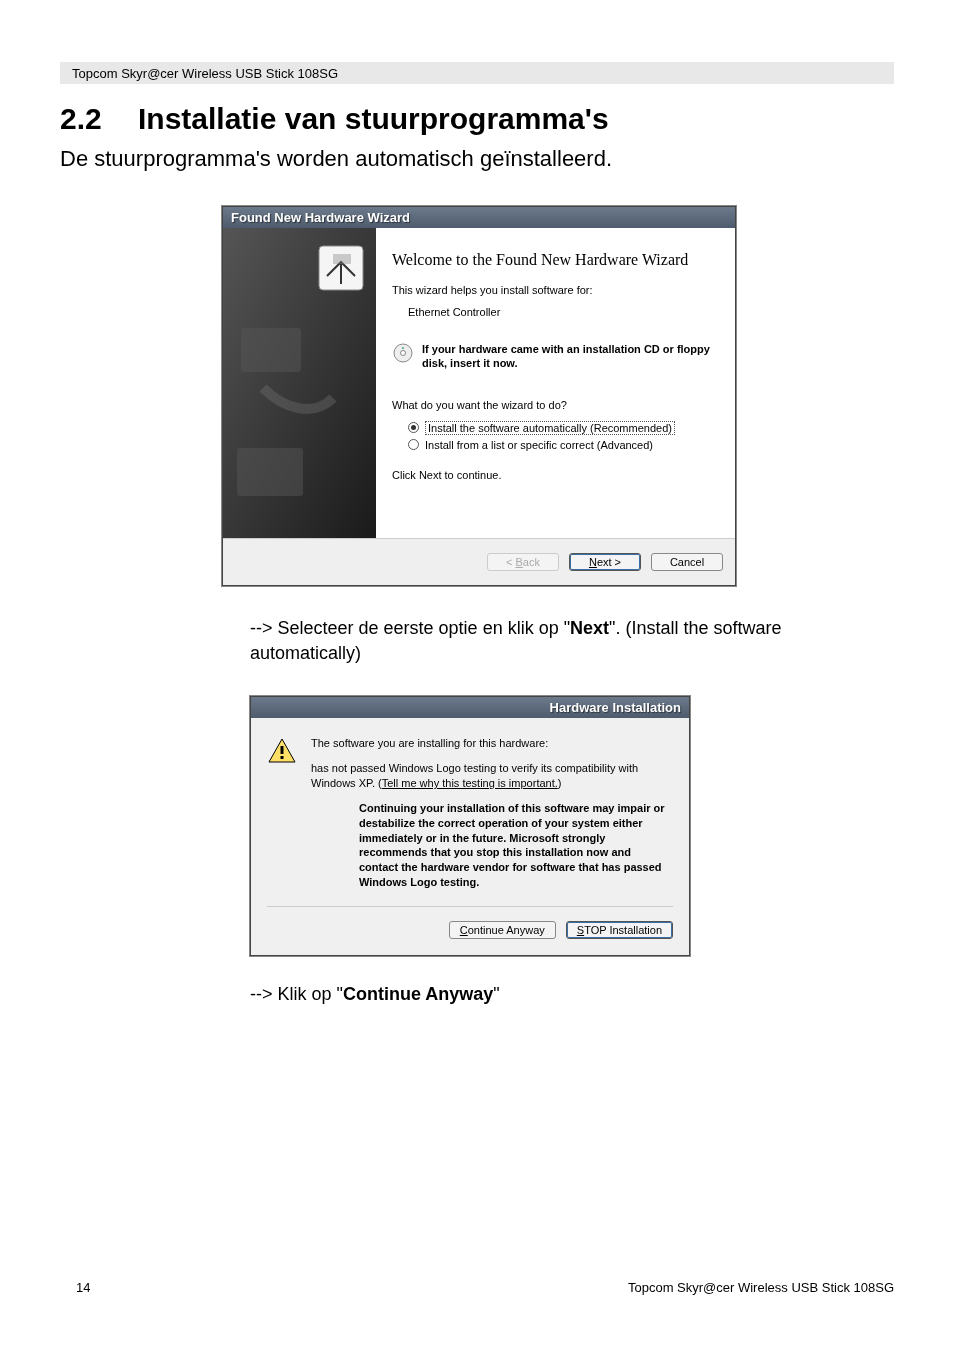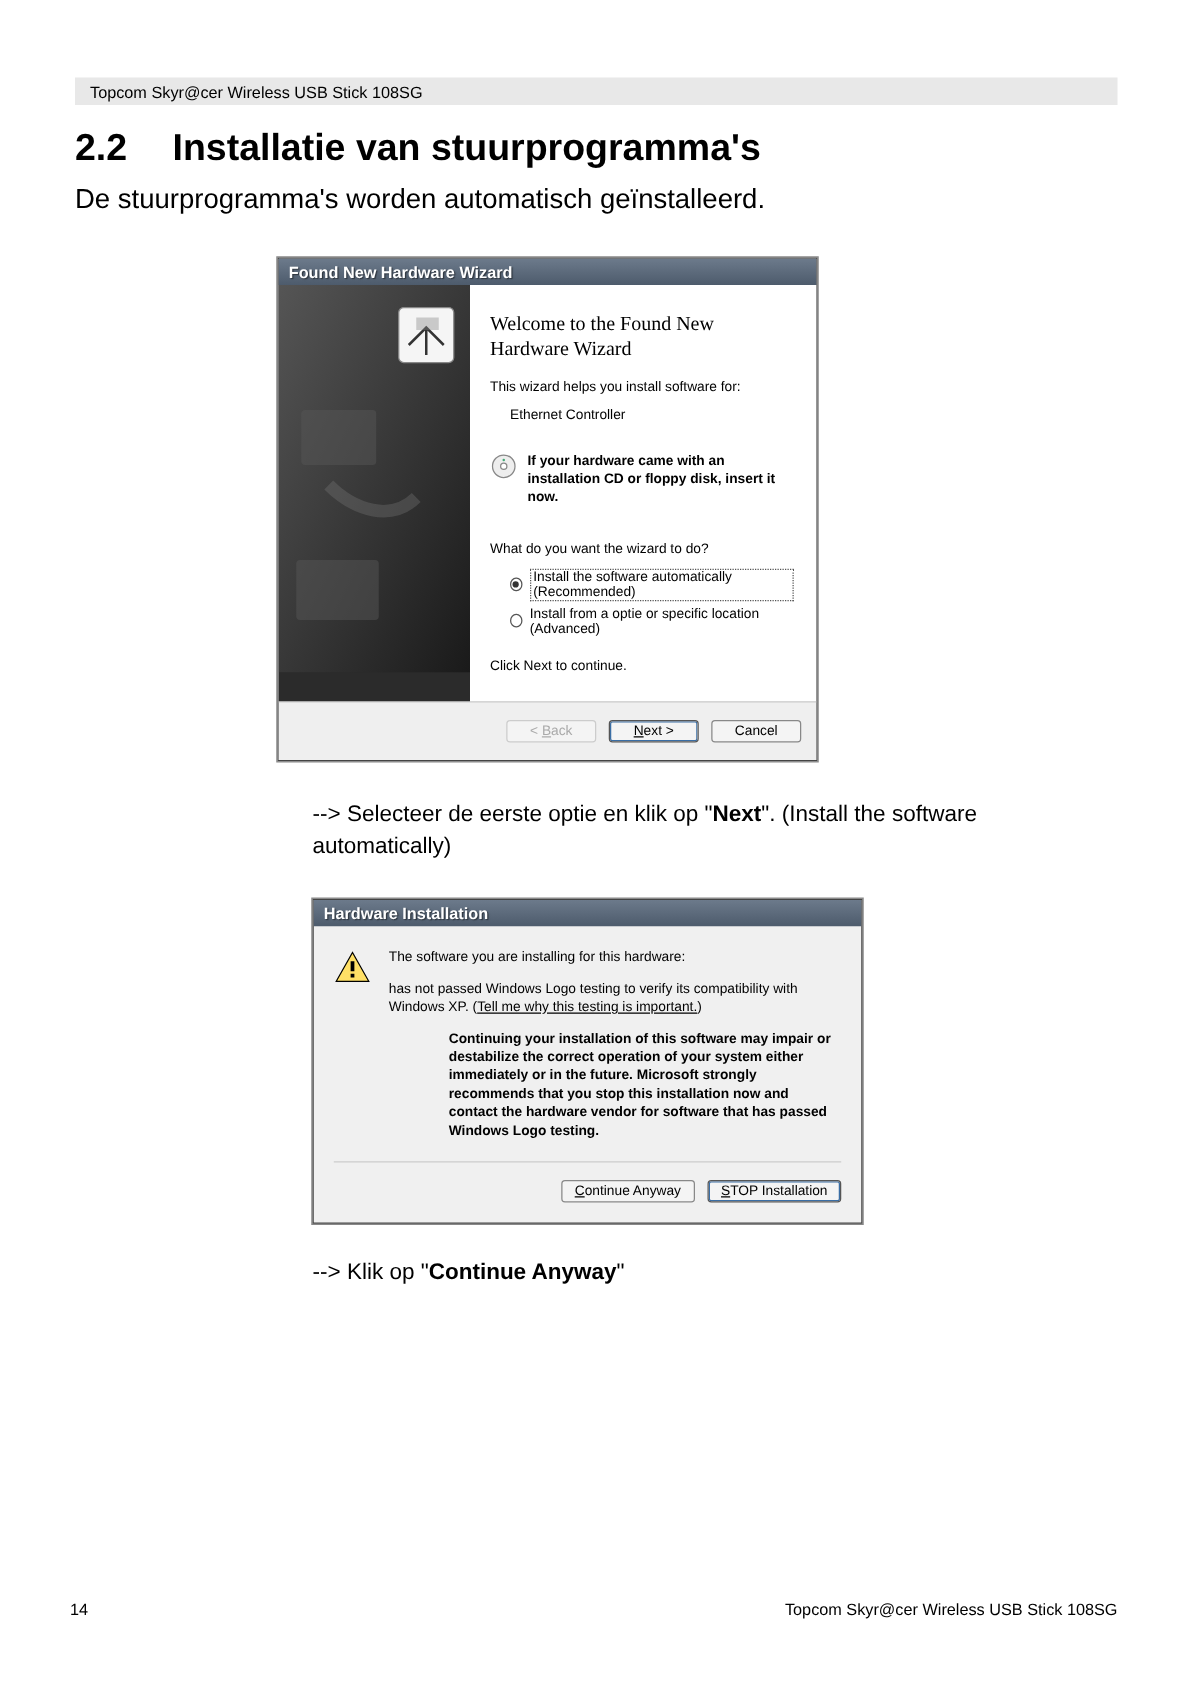--- a/index.html
+++ b/index.html
@@ -28,21 +28,21 @@
     margin-bottom: 10px;
     display: flex;
   }
   .section-heading .num { width: 78px; }
   .intro-text {
     font-size: 22px;
     margin-bottom: 34px;
   }
   .dialog-outer {
     margin-left: 162px;
-    width: 432px;
+    width: 514px;
     border: 1px solid #444;
     background: #fff;
     box-shadow: 0 0 0 1px #888;
   }
   .dialog-title {
     background: linear-gradient(#6c7a8b, #4d5b6c);
     color: #fff;
     font-size: 13px;
     font-weight: bold;
     padding: 3px 8px;
@@ -116,40 +116,41 @@
     box-shadow: 0 0 0 1px #888;
     background: #f0f0f0;
   }
   .hw-title {
     background: linear-gradient(#6c7a8b, #4d5b6c);
     color: #fff;
     font-size: 13px;
     font-weight: bold;
     padding: 3px 8px;
     text-shadow: 1px 1px 1px rgba(0,0,0,0.5);
+    text-align: right;
   }
   .hw-body { display: flex; padding: 18px 16px 6px 16px; gap: 14px; font-size: 11px; }
   .hw-body .txtcol { flex: 1; line-height: 1.35; }
   .hw-body .txtcol p { margin-bottom: 10px; }
   .hw-body .underline { text-decoration: underline; }
   .hw-body .bold { font-weight: bold; margin-left: 48px; }
   .hw-footer {
     border-top: 1px solid #ccc;
     margin: 0 16px;
   }
   .hw-btn-row {
     display: flex;
     justify-content: flex-end;
     gap: 10px;
     padding: 14px 16px 16px 16px;
   }
   .page-footer {
     position: absolute;
     bottom: 56px;
-    left: 56px;
+    left: 76px;
     right: 60px;
     display: flex;
     justify-content: space-between;
     font-size: 13px;
   }
   .u { text-decoration: underline; }
 </style>
 </head>
 <body>
 
@@ -203,21 +204,21 @@
       </div>
       <p class="wiz-p">What do you want the wizard to do?</p>
       <div class="radio-row">
         <span class="radio-circle">
             <span class="radio-fill"></span>
           </span>
         <span class="dotted">Install the software automatically (Recommended)</span>
       </div>
       <div class="radio-row" style="margin-bottom:18px;">
         <span class="radio-circle"></span>
-        <span>Install from a optie or specific location (Advanced)</span>
+        <span>Install from a list or specific correct (Advanced)</span>
       </div>
       <p class="wiz-p" style="margin-bottom:14px;">Click Next to continue.</p>
     </div>
   </div>
   <div class="wiz-footer-btns">
     <div class="xp-btn disabled">
       <span>&lt; <span class="u">B</span>ack</span>
     </div>
     <div class="xp-btn focus">
       <span><span class="u">N</span>ext &gt;</span>

